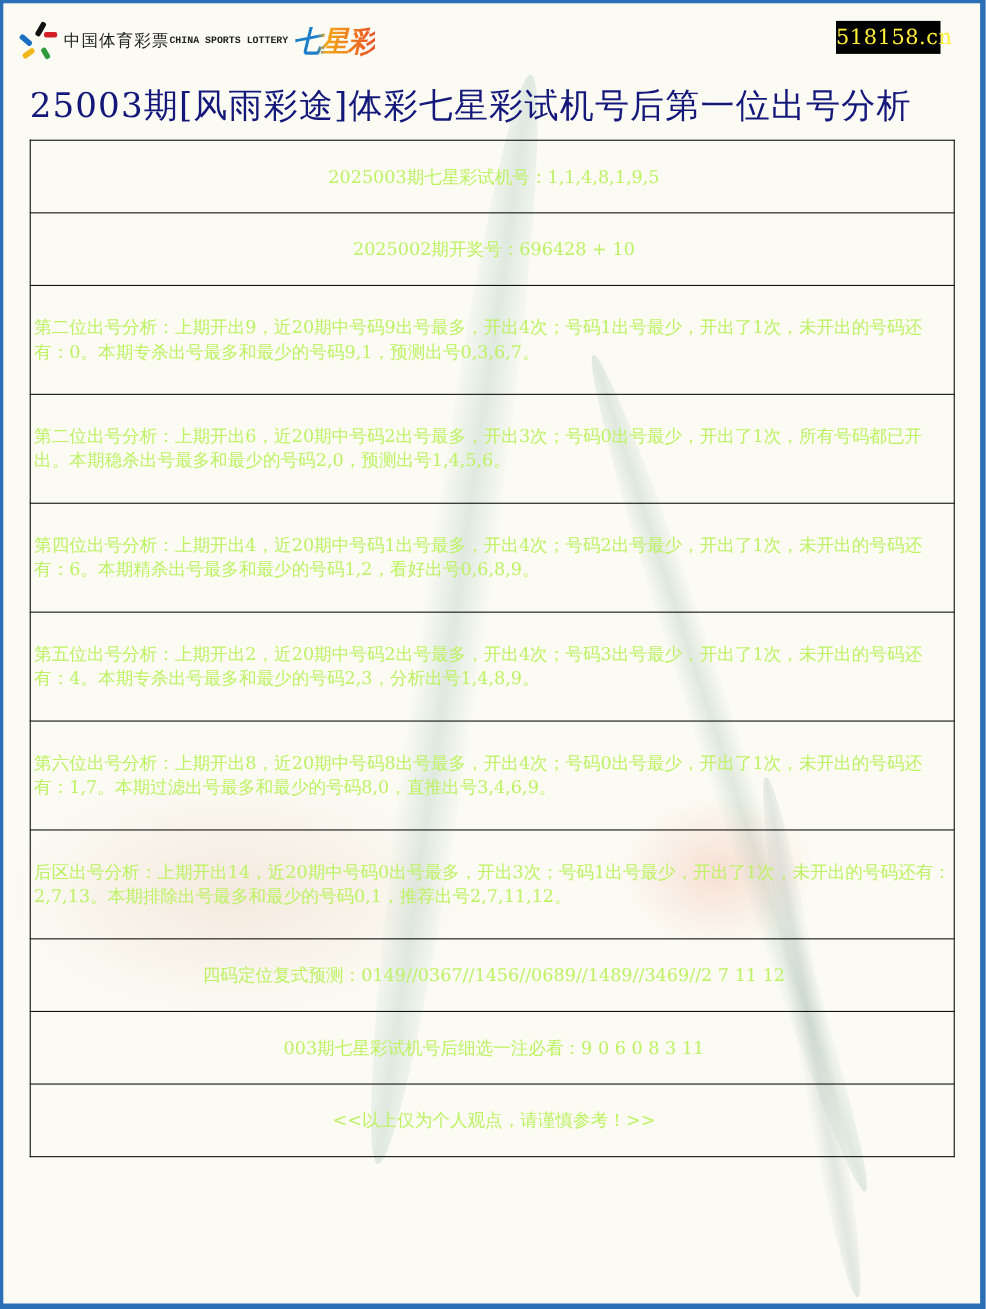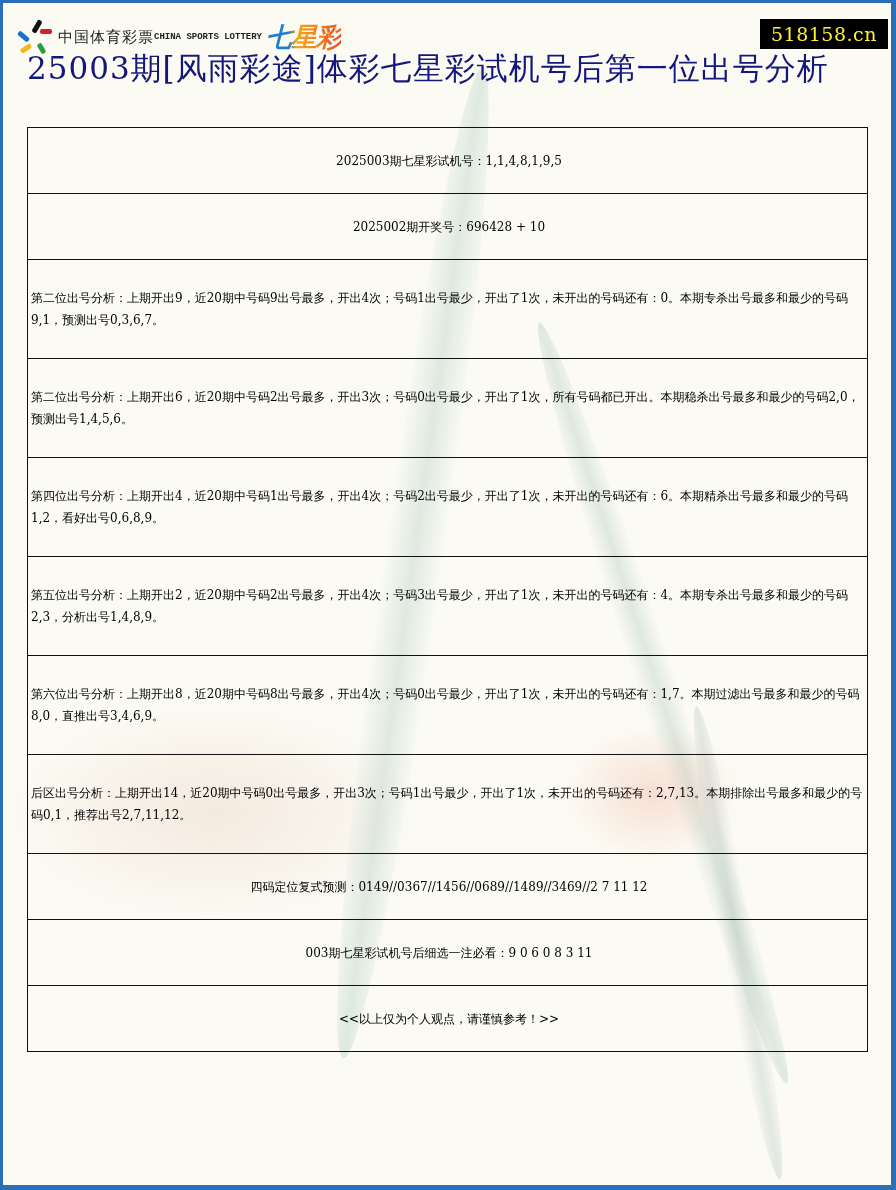--- a/index.html
+++ b/index.html
@@ -35,39 +35,39 @@
   .logo-cn { font-family: "DejaVu Sans", "Liberation Sans", sans-serif; font-size: 15px; color: #222; letter-spacing: 1px; }
   .logo-en { font-family: Liberation Mono, monospace; font-size: 9px; font-weight: bold; color: #222; margin-top: 3px; }
   .logo-brand {
     margin-left: 4px; font-family: "DejaVu Sans", "Liberation Sans", sans-serif;
     font-size: 26px; font-weight: bold; font-style: italic; letter-spacing: -1px;
     background: linear-gradient(90deg, #1d7fc9 0%, #1d7fc9 30%, #f3a81a 40%, #f07f1e 70%, #e8512a 100%);
     -webkit-background-clip: text; background-clip: text; color: transparent;
   }
 
   .site-badge {
-    position: absolute; left: 760px; top: 19px; width: 128px; height: 30px;
+    position: absolute; left: 760px; top: 19px; width: 95px; height: 30px;
     background: #000; color: #ffef3a; font-family: "DejaVu Serif", "Liberation Serif", serif;
     font-size: 19px; line-height: 30px; text-align: center; letter-spacing: .5px;
   }
 
   .page-title {
-    position: absolute; left: 27px; top: 48px; margin: 0;
+    position: absolute; left: 27px; top: 75px; margin: 0;
     font-size: 31px; font-weight: normal; color: #14187a; letter-spacing: 1px;
     white-space: nowrap;
     font-family: "DejaVu Serif", "Liberation Serif", serif;
   }
 
   table.analysis {
     position: absolute; left: 27px; top: 127px; width: 841px;
     border-collapse: collapse;
   }
   table.analysis td {
     border: 1px solid #111;
-    font-size: 12px; color: #000000; line-height: 22px;
+    font-size: 16px; color: #bef264; line-height: 22px;
     padding: 0 0 0 3px;
     background: transparent;
   }
   td.center { text-align: center; padding: 0; }
   .row-h66 td { height: 65px; }
   .row-h99 td { height: 98px; }
 </style>
 </head>
 <body>
 

